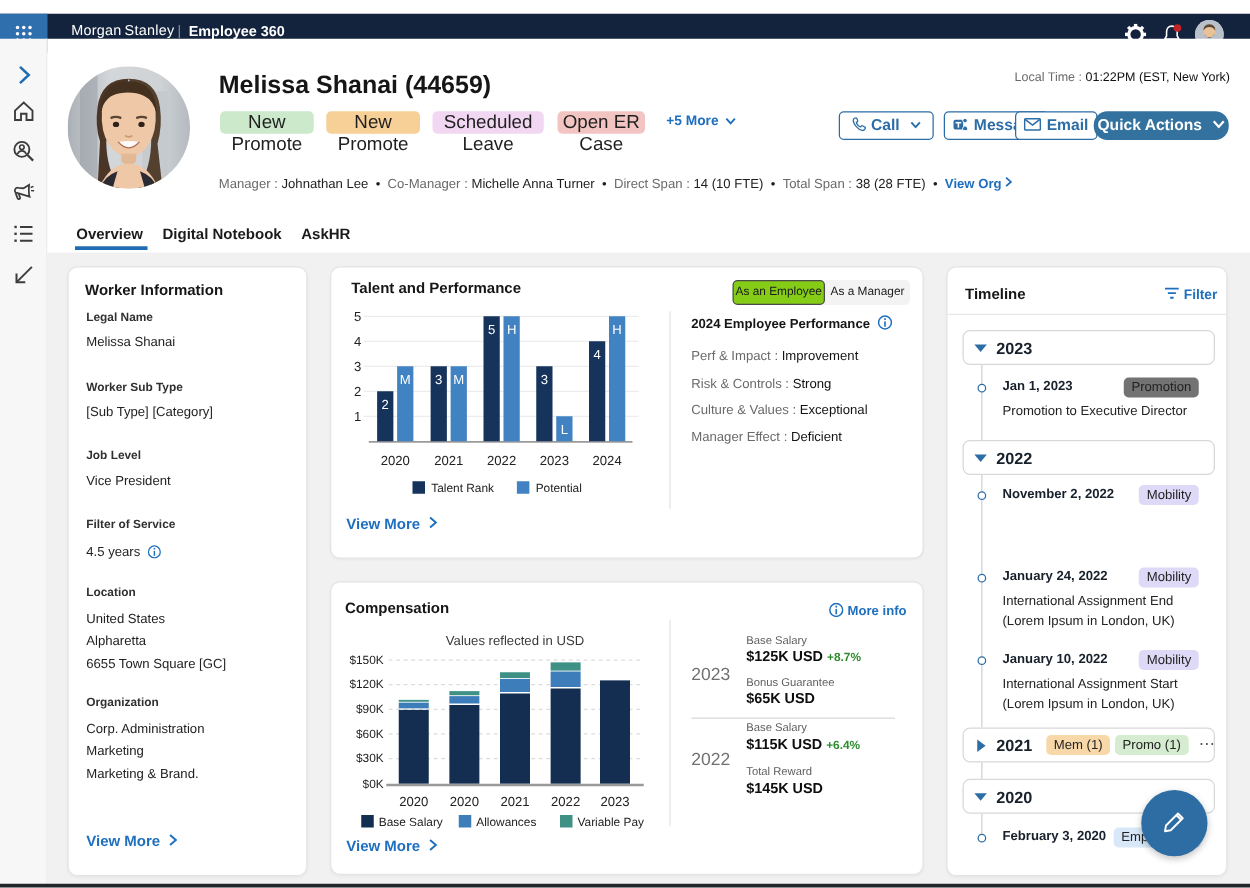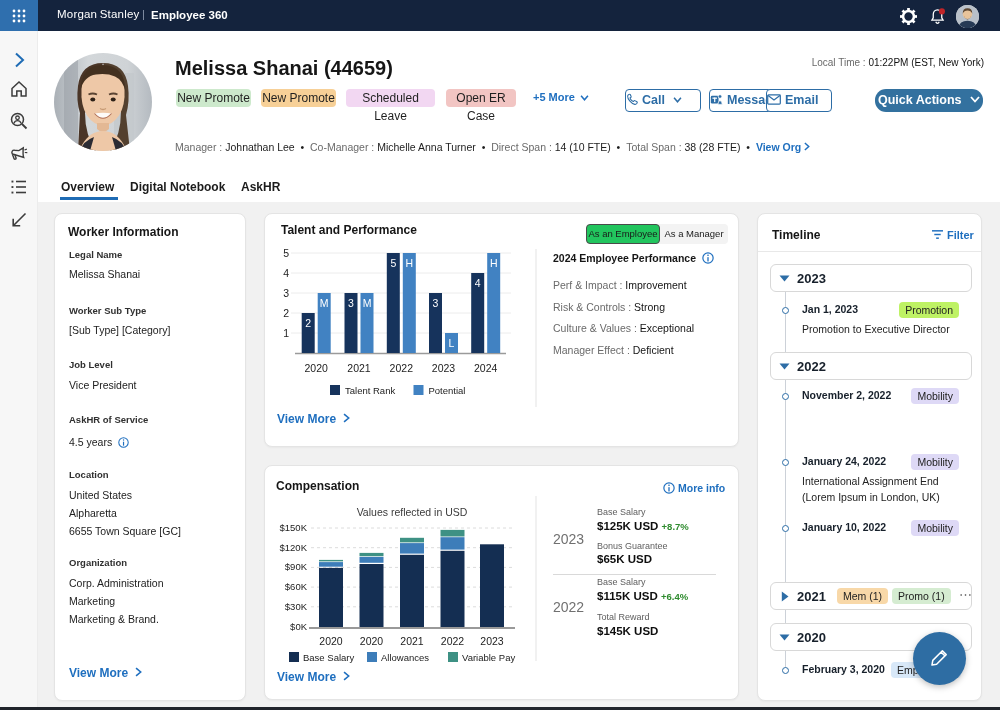--- a/index.html
+++ b/index.html
@@ -1,42 +1,42 @@
 <!DOCTYPE html>
 <html><head>
 <meta charset="utf-8">
 <style>
 * { margin:0; padding:0; box-sizing:border-box; }
 html,body { width:1000px; height:710px; overflow:hidden; background:#fff;
   font-family:"Liberation Sans", sans-serif; }
 
-#hdr { position:absolute; left:0; top:0; width:1000px; height:31px; background:#14233d; }
+#hdr { position:absolute; left:0; top:11px; width:1000px; height:31px; background:#14233d; }
 #waffle { position:absolute; left:0; top:0; width:38px; height:31px; background:#2f6fae; }
 #brand { position:absolute; left:57px; top:8px; color:#fff; font-size:11.5px; letter-spacing:.2px; }
 #pipe { position:absolute; left:142px; top:8px; color:#8a97ab; font-size:11px; }
 #e360 { position:absolute; left:151px; top:9px; color:#fff; font-size:11.5px; font-weight:bold; }
 #search { position:absolute; left:615px; top:7px; width:280px; height:17px; background:#fff; border-radius:2px; }
 #search span { position:absolute; left:24px; top:2px; font-size:10.5px; color:#4a4a4a; }
 
 #sidebar { position:absolute; left:0; top:31px; width:38px; height:679px; background:#f7f7f7; border-right:1px solid #ececec; }
 .sic { position:absolute; left:9px; width:20px; height:20px; }
 
 #top { position:absolute; left:38px; top:31px; width:962px; height:171px; background:#fff; }
 #avatar { position:absolute; left:16px; top:22px; width:98px; height:98px; border-radius:50%; overflow:hidden; }
 #name { position:absolute; left:137px; top:26px; font-size:20px; font-weight:bold; color:#161616; }
-.tag { position:absolute; top:58px; height:18px; border-radius:4px; font-size:12px; color:#1f1f1f; line-height:18px; text-align:center; }
+.tag { position:absolute; top:58px; height:18px; border-radius:4px; font-size:15px; color:#1f1f1f; line-height:18px; text-align:center; }
 #more5 { position:absolute; left:495px; top:60px; color:#1f6fbf; font-size:11px; font-weight:bold; }
 #titleline { position:absolute; left:137px; top:87px; font-size:10.5px; color:#222; }
 #mgrline { position:absolute; left:137px; top:110px; font-size:10.5px; color:#1d1d1d; }
 #mgrline .g { color:#6a6a6a;text-align:center; }
 #mgrline b { color:#1f6fbf; }
 #localtime { position:absolute; right:16px; top:26px; font-size:10px; color:#111; }
 #localtime .g { color:#6a6a6a; }
 .btn { position:absolute; top:58px; height:23px; border:1.4px solid #2d6da6; border-radius:4px;
-  background:#fff; color:#2d6da6; font-size:12.5px; font-weight:bold; line-height:20px; text-align:left; }
+  background:#fff; color:#2d6da6; font-size:12.5px; font-weight:bold; line-height:20px; text-align:center;margin-left:46px; }
 #qa { position:absolute; left:837px; top:58px; width:108px; height:23px; background:#33719f; border-radius:11px;
   color:#fff; font-size:12.5px; font-weight:bold; line-height:23px; text-align:center; }
 .tab { position:absolute; top:149px; font-size:12px; font-weight:bold; color:#1b1b1b; }
 #tabline { position:absolute; left:22px; top:166px; width:58px; height:3px; background:#1f6cb5; }
 
 #gray { position:absolute; left:38px; top:202px; width:962px; height:505px; background:#f1f1f1; }
 .card { position:absolute; background:#fff; border:1px solid #e4e4e4; border-radius:8px;
   box-shadow:0 1px 2px rgba(0,0,0,0.04); }
 #cWorker  { left:16px;  top:11px; width:192px; height:488px; }
 #cTalent  { left:226px; top:11px; width:475px; height:234px; }
@@ -246,40 +246,40 @@
 </div>
 <div id="gray">
   <div class="card" id="cWorker">
     <div class="ctitle" style="left:13px;top:11px">Worker Information</div>
     <div class="wlab" style="top:35px">Legal Name</div>
     <div class="wval" style="top:52px">Melissa Shanai</div>
     <div class="wlab" style="top:91px">Worker Sub Type</div>
     <div class="wval" style="top:108px">[Sub Type] [Category]</div>
     <div class="wlab" style="top:145px">Job Level</div>
     <div class="wval" style="top:163px">Vice President</div>
-    <div class="wlab" style="top:200px">AskHR of Service</div>
+    <div class="wlab" style="top:200px">Filter of Service</div>
     <div class="wval" style="top:220px">4.5 years
       <svg width="11" height="11" viewBox="0 0 14 14" style="vertical-align:-2px;margin-left:3px">
         <circle cx="7" cy="7" r="6" fill="none" stroke="#1f6fbf" stroke-width="1.3"></circle>
         <rect x="6.3" y="6" width="1.5" height="5" fill="#1f6fbf"></rect>
           <rect x="6.3" y="3" width="1.5" height="1.6" fill="#1f6fbf"></rect>
       </svg>
     </div>
     <div class="wlab" style="top:255px">Location</div>
     <div class="wval" style="top:273px">United States<br>Alpharetta<br>6655 Town Square [GC]</div>
     <div class="wlab" style="top:343px">Organization</div>
     <div class="wval" style="top:361px">Corp. Administration<br>Marketing<br>Marketing &amp; Brand.</div>
     <div class="vmore" style="left:14px;top:452px">View More &nbsp;<svg width="7" height="10" viewBox="0 0 8 11">
           <path d="M1.2 1 L6.5 5.5 L1.2 10" fill="none" stroke="#1f6fbf" stroke-width="1.8"></path>
         </svg></div>
   </div>
   <div class="card" id="cTalent">
     <div class="ctitle" style="left:16px;top:9px">Talent and Performance</div>
     <div style="position:absolute;left:321px;top:10px;width:142px;height:20px;background:#f3f3f3;border-radius:4px"></div>
-    <div style="position:absolute;left:321px;top:10px;width:74px;height:20px;background:#22c55e;border:1.3px solid #4a4a4a;border-radius:4px;font-size:9.5px;color:#1a1a1a;text-align:center;line-height:17px;white-space:nowrap">As an Employee</div>
+    <div style="position:absolute;left:321px;top:10px;width:74px;height:20px;background:#84cc16;border:1.3px solid #4a4a4a;border-radius:4px;font-size:9.5px;color:#1a1a1a;text-align:center;line-height:17px;white-space:nowrap">As an Employee</div>
     <div style="position:absolute;left:395px;top:10px;width:68px;height:20px;font-size:9.5px;color:#1a1a1a;text-align:center;line-height:20px;white-space:nowrap">As a Manager</div>
     <svg width="475" height="234" viewBox="0 0 475 234" style="position:absolute;left:0;top:0">
       <g stroke="#ececec" stroke-width="1">
         <line x1="26" y1="39" x2="246" y2="39"></line>
           <line x1="26" y1="59" x2="246" y2="59"></line>
         <line x1="26" y1="79" x2="246" y2="79"></line>
           <line x1="26" y1="99" x2="246" y2="99"></line>
         <line x1="26" y1="119" x2="246" y2="119"></line>
       </g>
       <line x1="30" y1="139.5" x2="241" y2="139.5" stroke="#9a9a9a" stroke-width="1.5"></line>
@@ -439,38 +439,39 @@
     <div class="tline" style="top:396px;height:13px"></div>
     <div class="tline" style="top:437px;height:21px"></div>
     <div class="ybox" style="top:50px">
         <svg class="ytri" width="11" height="7" viewBox="0 0 11 7">
           <path d="M0.5 0.5 L10.5 0.5 L5.5 6.5 Z" fill="#2d6da6"></path>
         </svg>
         <span>2023</span>
       </div>
     <div class="tcirc" style="top:92.5px"></div>
     <div class="tdate" style="top:89px">Jan 1, 2023</div>
-    <div class="ttag" style="right:22px;top:88px;background:#bef264">Promotion</div>
+    <div class="ttag" style="right:22px;top:88px;background:#737373">Promotion</div>
     <div class="tdesc" style="top:108px">Promotion to Executive Director</div>
     <div class="ybox" style="top:138px">
         <svg class="ytri" width="11" height="7" viewBox="0 0 11 7">
           <path d="M0.5 0.5 L10.5 0.5 L5.5 6.5 Z" fill="#2d6da6"></path>
         </svg>
         <span>2022</span>
       </div>
     <div class="tcirc" style="top:178.5px"></div>
     <div class="tdate" style="top:175px">November 2, 2022</div>
     <div class="ttag" style="right:22px;top:174px;background:#ded9f6">Mobility</div>
     <div class="tcirc" style="top:244.5px"></div>
     <div class="tdate" style="top:241px">January 24, 2022</div>
     <div class="ttag" style="right:22px;top:240px;background:#ded9f6">Mobility</div>
     <div class="tdesc" style="top:260px">International Assignment End (Lorem Ipsum in London, UK)</div>
     <div class="tcirc" style="top:310.5px"></div>
     <div class="tdate" style="top:307px">January 10, 2022</div>
     <div class="ttag" style="right:22px;top:306px;background:#ded9f6">Mobility</div>
+    <div class="tdesc" style="top:326px">International Assignment Start (Lorem Ipsum in London, UK)</div>
     <div class="ybox" style="top:368px">
         <svg class="ytri" width="8" height="11" viewBox="0 0 8 11" style="left:10px;top:8px">
           <path d="M0.8 0.5 L7.5 5.5 L0.8 10.5 Z" fill="#2d6da6"></path>
         </svg>
         <span>2021</span>
       <div class="ttag" style="left:66px;top:5px;background:#f8d8a8">Mem (1)</div>
       <div class="ttag" style="left:121px;top:5px;background:#d5ecd1">Promo (1)</div>
       <div style="position:absolute;left:188px;top:4px;font-size:13px;color:#555;letter-spacing:1px">⋯</div>
     </div>
     <div class="ybox" style="top:409px">

